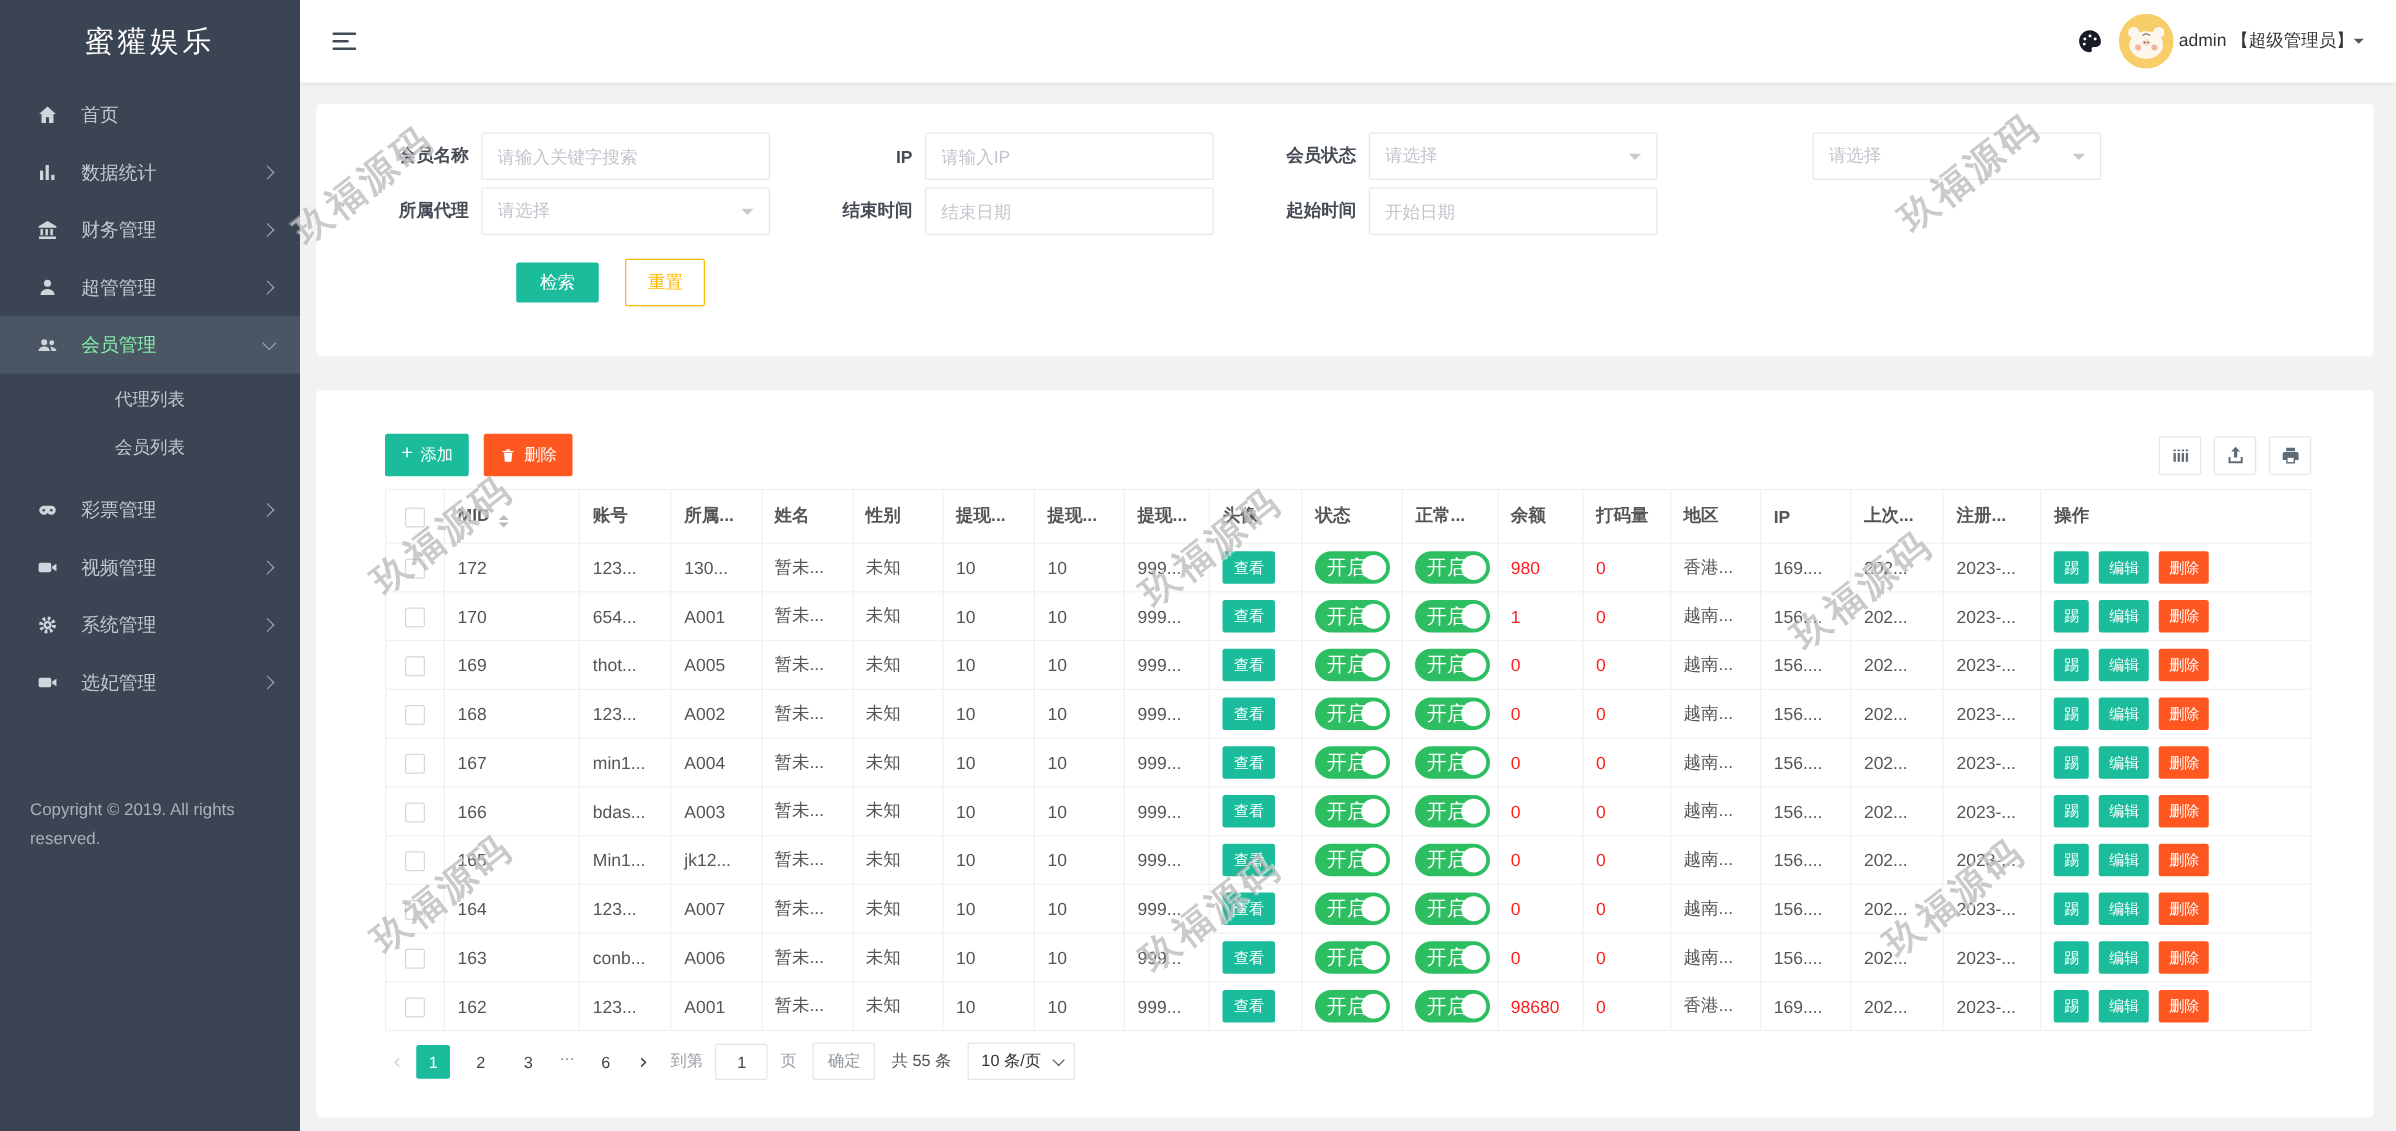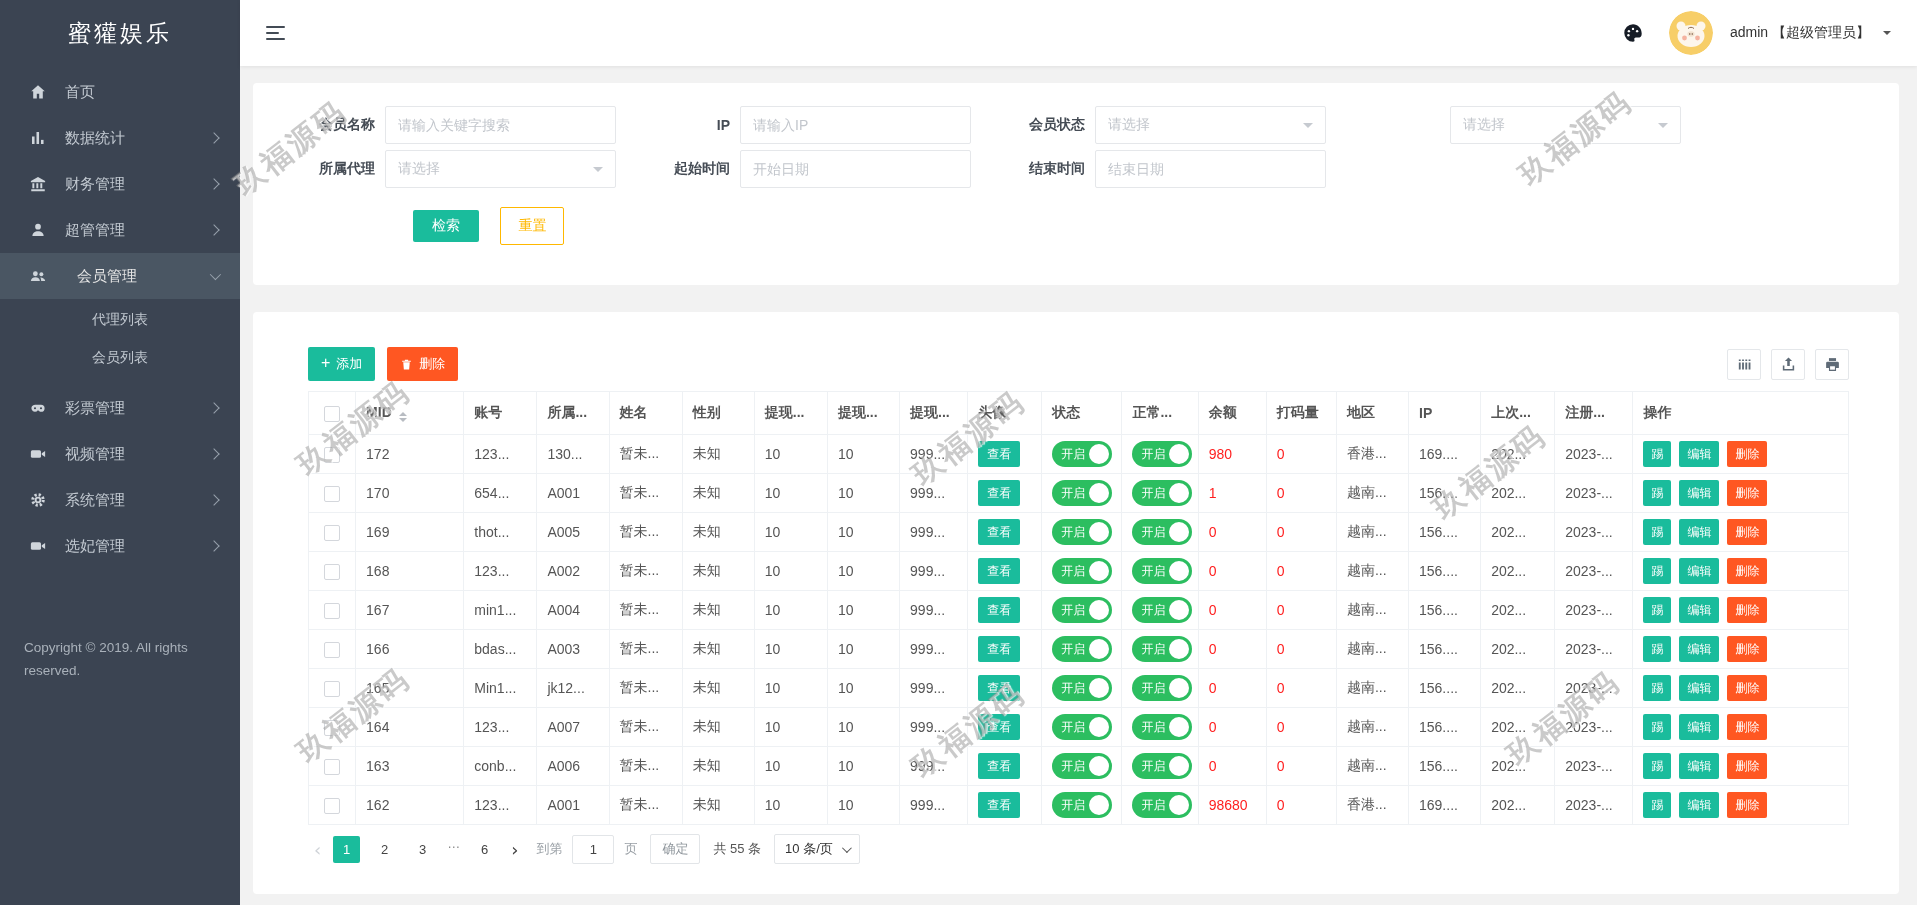--- a/index.html
+++ b/index.html
@@ -13,41 +13,41 @@
 
   .page{ display:flex; width:100%; height:100%; }
 
   
   aside{ width:240px; min-width:240px; height:100%; background:var(--sidebar); color:#c2c9d1; }
   .logo{ height:66px; display:flex; align-items:center; justify-content:center;
          font-size:23px; color:#fff; letter-spacing:3px;font-family:Liberation Serif, serif; }
   .menu{ margin-top:3px; }
   .menu-item{ height:46px; display:flex; align-items:center; padding:0 22px 0 28px;
               font-size:15px; cursor:pointer; }
-  .menu-item.active{ background:var(--sidebar-active); color:#e5e5e5;gap:12px; }
+  .menu-item.active{ background:var(--sidebar-active); color:#86efac; }
   .mi-icon{ width:20px; height:20px; margin-right:17px; display:inline-flex;
             align-items:center; justify-content:center; color:#cfd5db; }
   .mi-icon svg{ width:18px; height:18px; fill:currentColor; }
   .mi-label{ flex:1; }
   .mi-arrow{ width:8px; height:8px; border-right:1.6px solid #97a1ac; border-bottom:1.6px solid #97a1ac; }
   .mi-arrow.right{ transform:rotate(-45deg); }
   .mi-arrow.down{ transform:rotate(45deg) translateY(-2px); }
   .menu-sub-item{ height:38px; display:flex; align-items:center; padding-left:92px;
                   font-size:14px; color:#c2c9d1; cursor:pointer; }
   .menu-sub-wrap{ padding:2px 0 8px 0; }
   .copyright{ margin-top:68px; padding:0 24px; font-size:13.5px; line-height:1.7; color:#a9b1ba; }
 
   
   .main{ flex:1; display:flex; flex-direction:column; min-width:0; }
   header{ height:66px; background:#fff; display:flex; align-items:center;
           padding:0 26px; box-shadow:0 1px 4px rgba(0,0,0,.08); position:relative; z-index:2; }
   .hamburger{ cursor:pointer; }
   .hamburger span{ display:block; width:19px; height:2.6px; background:#434b55; margin:3.6px 0; border-radius:1px; }
   .hamburger span.short{ width:13px; }
-  .hdr-right{ margin-left:auto; display:flex; align-items:center; gap:13px; }
+  .hdr-right{ margin-left:auto; display:flex; align-items:center; gap:0; }
   .palette{ width:22px; height:22px; color:#161c26; cursor:pointer; display:inline-flex; }
   .palette svg{ width:22px; height:22px; }
   .avatar{ width:44px; height:44px; border-radius:50%; overflow:hidden; margin:0 4px 0 12px; cursor:pointer; }
   .uname{ font-size:14px; color:#333; cursor:pointer; }
   .u-caret{ width:0; height:0; border:4.5px solid transparent; border-top-color:#555; margin-top:4px; cursor:pointer; }
 
   .content{ flex:1; padding:17px 18px 0 13px; overflow:hidden; }
   .card{ background:#fff; border-radius:4px; }
 
   
@@ -85,21 +85,21 @@
   th{ height:43px; font-weight:700; color:#555; }
   td{ height:39px; }
   .cell-center{ text-align:center; padding:0 4px; }
   .cb{ width:16px; height:16px; border:1px solid #d4d7dc; border-radius:2px; background:#fff;
        display:inline-block; vertical-align:middle; cursor:pointer; }
   .sort{ display:inline-flex; flex-direction:column; gap:2px; margin-left:7px; vertical-align:1px; cursor:pointer; }
   .sort i{ width:0; height:0; border:4px solid transparent; display:block; }
   .sort .up{ border-bottom-color:#b8bcc2; border-top-width:0; }
   .sort .dn{ border-top-color:#b8bcc2; border-bottom-width:0; }
   .toggle{ width:60px; height:26px; border-radius:13px; background:var(--green); display:inline-flex;
-           align-items:center; position:relative; color:#fff; font-size:12px; padding-left:9px; cursor:pointer; }
+           align-items:center; position:relative; color:#fff; font-size:16px; padding-left:9px; cursor:pointer; }
   .knob{ position:absolute; right:3px; top:3px; width:20px; height:20px; border-radius:50%; background:#fff; }
   .view-btn{ height:26px; padding:0 9px; background:var(--teal); color:#fff; border:none;
              border-radius:2px; font-size:12px; cursor:pointer; font-family:inherit; }
   .act-btn{ height:26px; padding:0 8px; border:none; border-radius:2px; font-size:12px; color:#fff;
             margin-right:8px; cursor:pointer; font-family:inherit; }
   .act-btn.t{ background:var(--teal); }
   .act-btn.o{ background:var(--orange); }
   .red{ color:var(--red); }
 
   
@@ -302,26 +302,26 @@
           </div>
         <div class="frow" id="frow1">
             <div class="fitem">
               <span class="flabel">所属代理</span>
               <div class="fcontrol fselect">
                 <span>请选择</span>
                 <i class="sel-caret"></i>
               </div>
             </div>
             <div class="fitem">
+              <span class="flabel">结束时间</span>
+              <input class="fcontrol" placeholder="结束日期" style="">
+            </div>
+            <div class="fitem">
               <span class="flabel">起始时间</span>
               <input class="fcontrol" placeholder="开始日期" style="">
-            </div>
-            <div class="fitem">
-              <span class="flabel">结束时间</span>
-              <input class="fcontrol" placeholder="结束日期" style="">
             </div>
           </div>
         <div class="fbtns">
           <button class="btn teal">检索</button>
           <button class="btn ghost-yellow">重置</button>
         </div>
       </section>
 
       <section class="card table-card">
         <div class="toolbar">

